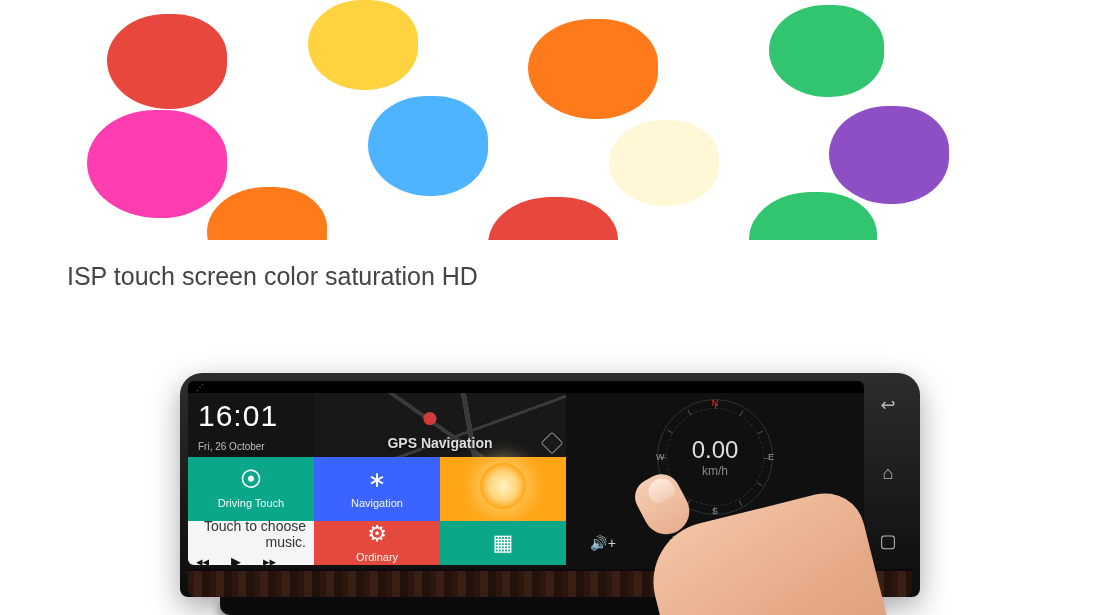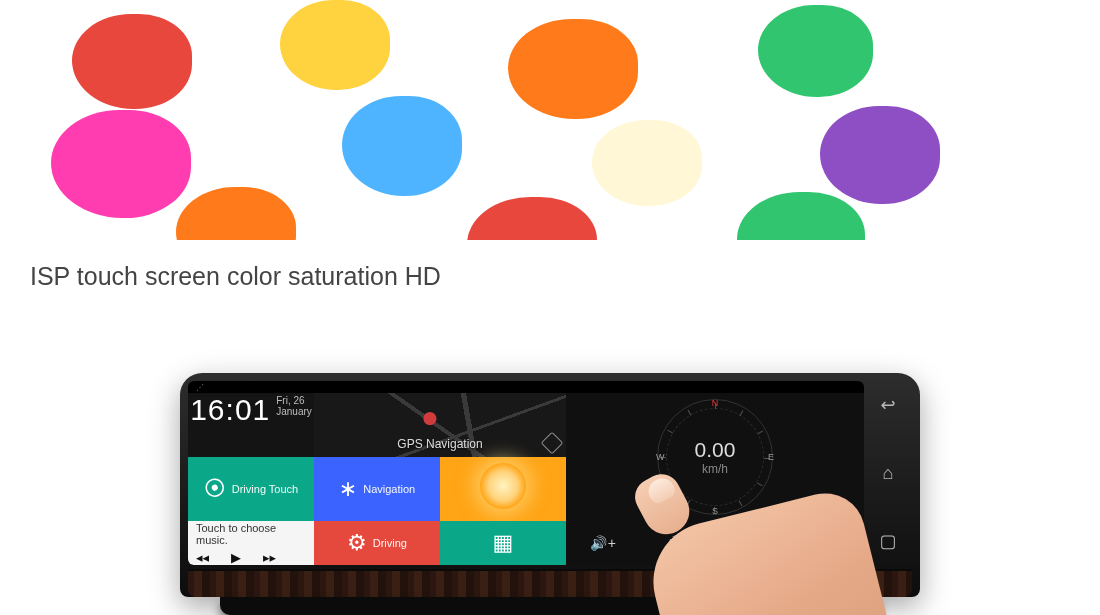--- a/index.html
+++ b/index.html
@@ -1,20 +1,20 @@
 <!DOCTYPE html>
 <html><head>
 <meta charset="utf-8">
 <style>
   * { margin:0; padding:0; box-sizing:border-box; font-family: "Helvetica Neue", Arial, sans-serif; }
   body { width:1100px; height:615px; background:#fff; position:relative; overflow:hidden; }
 
   
   .compare-row { display:flex; gap:30px; padding:0 30px; }
-  .compare-cell { flex:1; }
+  .compare-cell { flex:1;margin-left:37px; }
   .jellybeans { height:240px; border-radius:3px; position:relative; overflow:hidden; }
   .jellybeans.dull::after{content:"";position:absolute;inset:0;background:rgba(120,120,120,.25);}
   .jb{position:absolute;border-radius:50% 45% 48% 52%;}
   .jb1{background:#e7473c;}
   .jb2{background:#ffd23f;}
   .jb3{background:#30c56e;}
   .jb4{background:#ff7a1a;}
   .jb5{background:#ff3cb0;}
   .jb6{background:#4eb4ff;}
   .jb7{background:#8e4ec4;}
@@ -24,60 +24,60 @@
   
   .device-wrap{ position:absolute; left:180px; bottom:0; width:740px; }
   .device-bezel{ background:linear-gradient(180deg,#2d2d2d 0%,#191919 60%,#0d0d0d 100%); border-radius:22px 22px 8px 8px; padding:8px 8px 0 8px; box-shadow:0 10px 30px rgba(0,0,0,.35); }
   .device-row{ display:flex; }
   .screen{ flex:1; background:#000; border-radius:6px; overflow:hidden; position:relative; }
   .side-btns{ width:48px; display:flex; flex-direction:column; justify-content:space-between; align-items:center; padding:10px 0; color:#b7b7b7; }
   .side-btn{ width:28px; height:28px; display:flex; align-items:center; justify-content:center; font-size:18px; }
 
   .status-bar{height:12px;display:flex;align-items:center;gap:6px;padding:4px 8px;color:#888;font-size:8px;}
   .grid{ display:grid; grid-template-columns:repeat(3,126px) 1fr; grid-template-rows:64px 64px 44px; }
-  .tile{ position:relative; display:flex; flex-direction:row; align-items:center; justify-content:center; color:#fff; font-size:12px; gap:6px; }
+  .tile{ position:relative; display:flex; flex-direction:column; align-items:center; justify-content:center; color:#fff; font-size:12px; gap:6px; }
   .tile .ic{ font-size:22px; line-height:1; }
   .tile small{ font-size:11px; opacity:.95; }
 
   .t-clock{ grid-column:1; grid-row:1; background:#141414; align-items:flex-start; justify-content:center; padding:0 10px; }
   .t-clock .time{ font-size:30px; font-weight:200; letter-spacing:1px; }
   .t-clock .date{ font-size:10px; color:#bdbdbd; margin-top:2px; }
 
   .t-map{ grid-column:2 / span 2; grid-row:1; background:
       radial-gradient(circle at 46% 40%, #d23b3b 0 6px, transparent 7px),
       linear-gradient( 35deg, transparent 48%, #3a3a3a 48% 50%, transparent 50%),
       linear-gradient(-20deg, transparent 38%, #3a3a3a 38% 40%, transparent 40%),
       linear-gradient( 80deg, transparent 60%, #3a3a3a 60% 62%, transparent 62%),
       #181818; }
-  .t-map small{ position:absolute; left:50%; bottom:6px; transform:translateX(-50%); font-size:12px; color:#e6e6e6; text-shadow:0 1px 2px #000;}
+  .t-map small{ position:absolute; left:50%; bottom:6px; transform:translateX(-50%); font-size:14px; color:#e6e6e6; text-shadow:0 1px 2px #000;font-weight:bold;}
   .t-map::after{content:"";position:absolute;right:6px;bottom:6px;width:14px;height:14px;border:1px solid #8a8a8a;border-radius:2px;transform:rotate(45deg);} 
 
   .t-drive  { grid-column:1; grid-row:2; background:#0aa789; }
   .t-bt     { grid-column:2; grid-row:2; background:#3a63ff; }
   .t-fm     { grid-column:3; grid-row:2; background:#ffa516; }
   .t-fm::before{content:"";position:absolute;width:46px;height:46px;border-radius:50%;background:radial-gradient(circle,#fff4c2 0%,#ffd27a 45%,rgba(255,210,122,0) 70%);box-shadow:0 0 18px 6px rgba(255,230,150,.55);top:6px;}
   .t-fm small{position:absolute;bottom:8px;}
 
   .t-music  { grid-column:1; grid-row:3; background:#f5f5f5; color:#222; flex-direction:column; gap:4px; align-items:flex-start; padding:4px 8px; }
-  .t-music .hint{ font-size:11px; color:#333; }
+  .t-music .hint{ font-size:14px; color:#333;text-align:right; }
   .music-controls{ display:flex; gap:22px; font-size:13px; color:#111; }
 
   .t-set    { grid-column:2; grid-row:3; background:#e5493d; }
   .t-apps   { grid-column:3; grid-row:3; background:#0aa789; }
 
   .t-compass{ grid-column:4; grid-row:1 / span 2; background:#101010; }
   .compass{ position:relative; width:116px; height:116px; border:1px solid #333; border-radius:50%; }
   .compass::before{content:"";position:absolute;inset:8px;border:1px dashed #2c2c2c;border-radius:50%;}
   .cmp-lbl{position:absolute;font-size:9px;color:#9a9a9a;}
   .cmp-n{top:-2px;left:50%;transform:translateX(-50%);color:#e33;}
   .cmp-s{bottom:-2px;left:50%;transform:translateX(-50%);}
   .cmp-e{right:-2px;top:50%;transform:translateY(-50%);}
   .cmp-w{left:-2px;top:50%;transform:translateY(-50%);}
   .cmp-val{position:absolute;inset:0;display:flex;flex-direction:column;align-items:center;justify-content:center;color:#ddd;}
-  .cmp-val .spd{font-size:21px;text-align:right;}
+  .cmp-val .spd{font-size:24px;text-align:right;}
   .cmp-val .unit{font-size:12px;color:#888;}
   .ticks{position:absolute;inset:0;}
   .ticks span{position:absolute;left:50%;top:3px;width:1px;height:6px;background:#555;transform-origin:0 55px;}
 
   .t-quick{ grid-column:4; grid-row:3; background:#101010; display:grid; grid-template-columns:repeat(4,1fr); align-items:center; justify-items:center; color:#cfcfcf; font-size:14px; }
 
   .wood{ height:28px; margin-top:4px; border-radius:0 0 8px 8px;
     background:repeating-linear-gradient(90deg,#2b1710 0 6px,#3a2014 6px 14px,#23120c 14px 22px);
     border-top:2px solid #0a0a0a;}
   .stand{ height:18px; background:#0b0b0b; margin:0 40px; border-radius:0 0 10px 10px; box-shadow:0 6px 10px rgba(0,0,0,.5);}
@@ -114,21 +114,21 @@
   <div class="device-bezel">
     <div class="device-row">
       <div class="screen">
         <div class="status-bar">
             <span>⋰</span>
           </div>
         <div class="grid">
 
           <div class="tile t-clock">
             <div class="time">16:01</div>
-            <div class="date">Fri, 26 January</div>
+            <div class="date">Fri, 26 October</div>
           </div>
 
           <div class="tile t-map">
             <small>GPS Navigation</small>
           </div>
 
           <div class="tile t-drive">
             <span class="ic">⦿</span>
             <small>Driving Touch</small>
           </div>
@@ -173,21 +173,21 @@
             <span class="hint">Touch to choose music.</span>
             <div class="music-controls">
               <span>◂◂</span>
               <span>▶</span>
               <span>▸▸</span>
             </div>
           </div>
 
           <div class="tile t-set">
             <span class="ic">⚙</span>
-            <small>Driving</small>
+            <small>Ordinary</small>
           </div>
 
           <div class="tile t-apps">
             <span class="ic">▦</span>
           </div>
 
           <div class="t-quick">
             <span>🔊+</span>
             <span>🔊-</span>
             <span>🚗</span>

